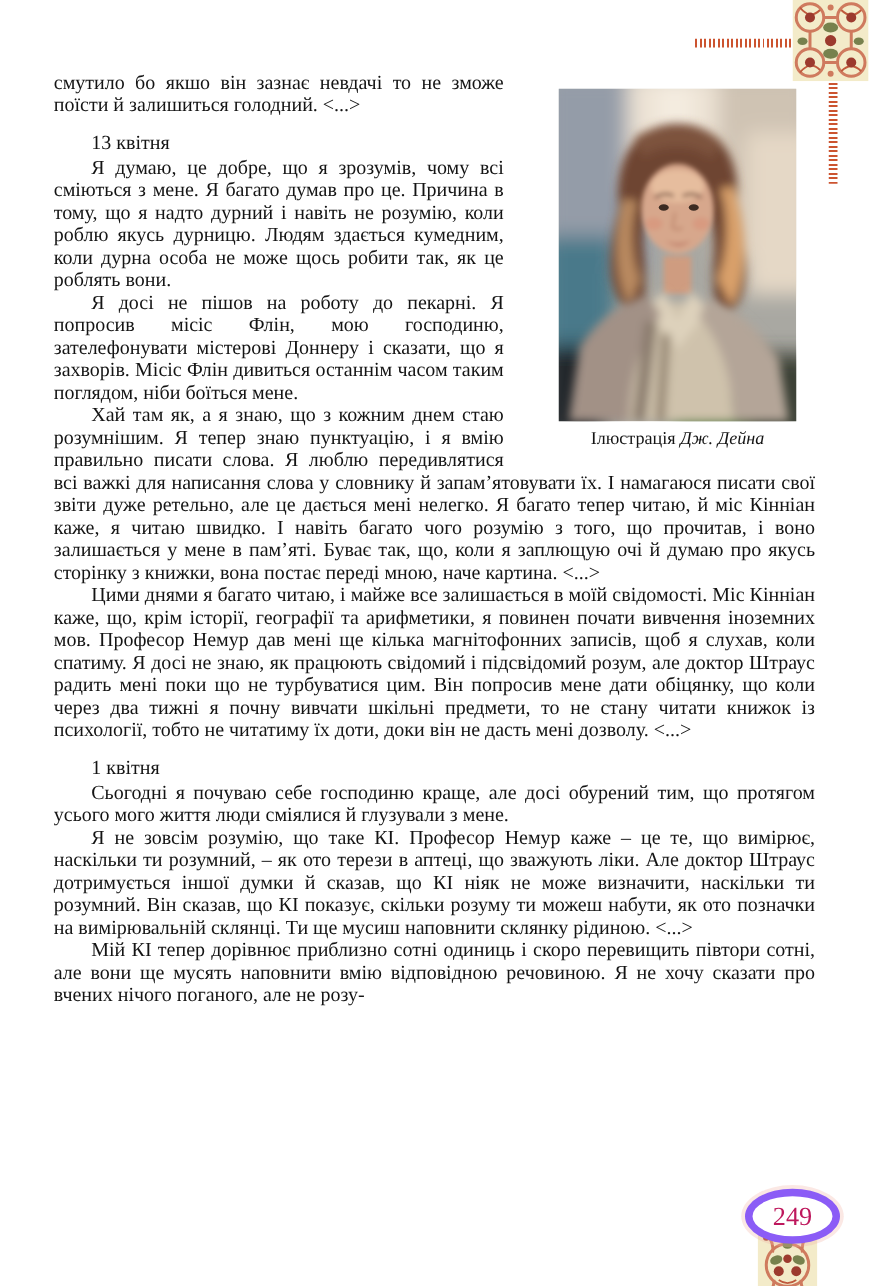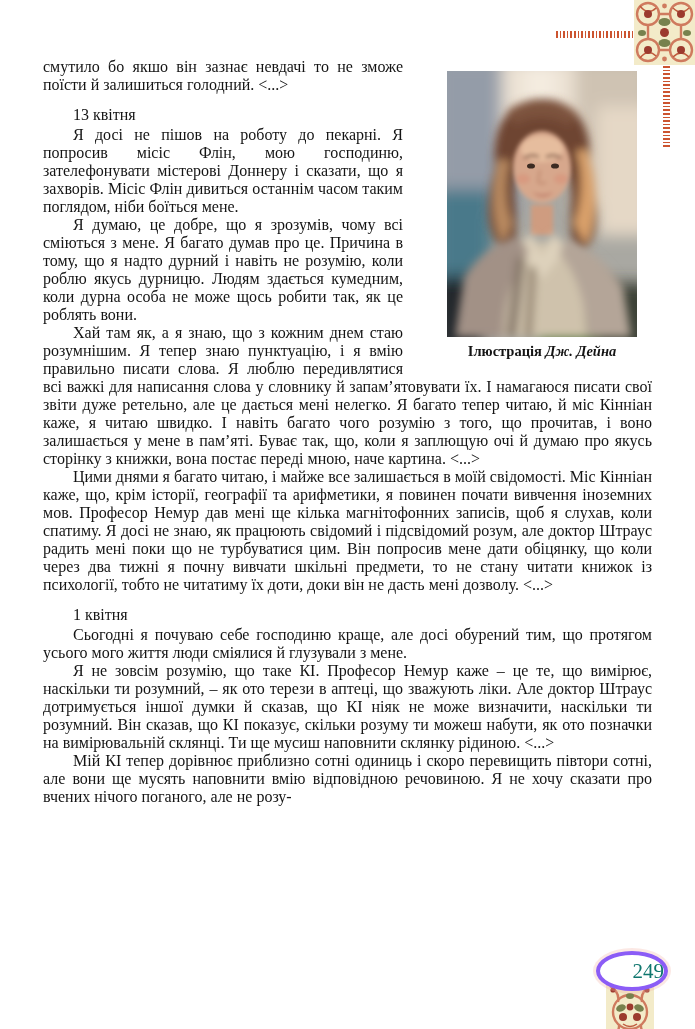--- a/index.html
+++ b/index.html
@@ -13,21 +13,21 @@
   }
   .content {
     position:absolute; left:43px; top:58px; width:609px;
     font-size:16px; line-height:18px;
     text-align:justify;
   }
   .content p { margin:0; text-indent:30px; }
   p.cont { text-indent:0; }
   p.date { margin:12px 0 2px 0; }
 
-  .figure { float:right; width:205px; margin:13px 0 10px 44px;font-weight:bold; }
+  .figure { float:right; width:205px; margin:13px 0 10px 44px; }
   .portrait { display:block; width:190px; height:266px; }
   .figcap {
     width:190px; margin-top:6px;
     font-size:14.5px; line-height:17px;
     text-align:center; text-indent:0;
   }
   .figcap .artist { font-style:italic; }
 
   .dash-h {
     position:absolute; left:556px; top:31px; width:78px; height:7px;
@@ -36,25 +36,25 @@
   .dash-v {
     position:absolute; left:663px; top:65px; width:7px; height:82px;
     background:repeating-linear-gradient(0deg,#cc5430 0px,#cc5430 1.6px,rgba(0,0,0,0) 1.6px,rgba(0,0,0,0) 3.6px);
   }
   .ornament-top { position:absolute; left:634px; top:0; width:61px; height:65px; }
   .ornament-bottom { position:absolute; left:606px; top:982px; width:48px; height:47px; overflow:hidden; }
 
   .page-number {
     position:absolute; left:596px; top:951px; width:64px; height:32px;
     background:#ffffff;
-    border:4px solid #8b5cf6;
+    border:6px solid #8b5cf6;
     border-radius:50%;
     box-shadow:0 0 0 3px rgba(242,179,166,0.30);
-    display:flex; align-items:center; justify-content:flex-end;
-    font-size:21px; color:#0f766e; z-index:2;
+    display:flex; align-items:center; justify-content:center;
+    font-size:21px; color:#be185d; z-index:2;
   }
 </style>
 </head>
 <body>
 
 <div class="page">
 
   <div class="dash-h"></div>
   <div class="dash-v"></div>
 
@@ -145,22 +145,22 @@
           <rect x="64" y="186" width="10" height="80" fill="#8a7b6d" transform="rotate(7 69 226)"></rect>
           <rect x="80" y="196" width="7" height="70" fill="#93836f" transform="rotate(4 83 231)"></rect>
         </g>
       </svg>
       <div class="figcap"><span>Ілюстрація </span><span class="artist">Дж. Дейна</span></div>
     </div>
 
     <p class="cont">смутило бо якшо він зазнає невдачі то не зможе поїсти й залишиться голодний. &lt;...&gt;</p>
 
     <p class="date">13 квітня</p>
+    <p>Я думаю, це добре, що я зрозумів, чому всі сміються з мене. Я багато думав про це. Причина в тому, що я надто дурний і навіть не розумію, коли роблю якусь дурницю. Людям здається кумедним, коли дурна особа не може щось робити так, як це роблять вони.</p>
     <p>Я досі не пішов на роботу до пекарні. Я попросив місіс Флін, мою господиню, зателефонувати містерові Доннеру і сказати, що я захворів. Місіс Флін дивиться останнім часом таким поглядом, ніби боїться мене.</p>
-    <p>Я думаю, це добре, що я зрозумів, чому всі сміються з мене. Я багато думав про це. Причина в тому, що я надто дурний і навіть не розумію, коли роблю якусь дурницю. Людям здається кумедним, коли дурна особа не може щось робити так, як це роблять вони.</p>
     <p>Хай там як, а я знаю, що з кожним днем стаю розумнішим. Я тепер знаю пунктуацію, і я вмію правильно писати слова. Я люблю передивлятися всі важкі для написання слова у словнику й запам’ятовувати їх. І намагаюся писати свої звіти дуже ретельно, але це дається мені нелегко. Я багато тепер читаю, й міс Кінніан каже, я читаю швидко. І навіть багато чого розумію з того, що прочитав, і воно залишається у мене в пам’яті. Буває так, що, коли я заплющую очі й думаю про якусь сторінку з книжки, вона постає переді мною, наче картина. &lt;...&gt;</p>
 
     <p>Цими днями я багато читаю, і майже все залишається в моїй свідомості. Міс Кінніан каже, що, крім історії, географії та арифметики, я повинен почати вивчення іноземних мов. Професор Немур дав мені ще кілька магнітофонних записів, щоб я слухав, коли спатиму. Я досі не знаю, як працюють свідомий і підсвідомий розум, але доктор Штраус радить мені поки що не турбуватися цим. Він попросив мене дати обіцянку, що коли через два тижні я почну вивчати шкільні предмети, то не стану читати книжок із психології, тобто не читатиму їх доти, доки він не дасть мені дозволу. &lt;...&gt;</p>
 
     <p class="date">1 квітня</p>
     <p>Сьогодні я почуваю себе господиню краще, але досі обурений тим, що протягом усього мого життя люди сміялися й глузували з мене.</p>
     <p>Я не зовсім розумію, що таке КІ. Професор Немур каже – це те, що вимірює, наскільки ти розумний, – як ото терези в аптеці, що зважують ліки. Але доктор Штраус дотримується іншої думки й сказав, що КІ ніяк не може визначити, наскільки ти розумний. Він сказав, що КІ показує, скільки розуму ти можеш набути, як ото позначки на вимірювальній склянці. Ти ще мусиш наповнити склянку рідиною. &lt;...&gt;</p>
     <p>Мій КІ тепер дорівнює приблизно сотні одиниць і скоро перевищить півтори сотні, але вони ще мусять наповнити вмію відповідною речовиною. Я не хочу сказати про вчених нічого поганого, але не розу-</p>
   </div>
 

